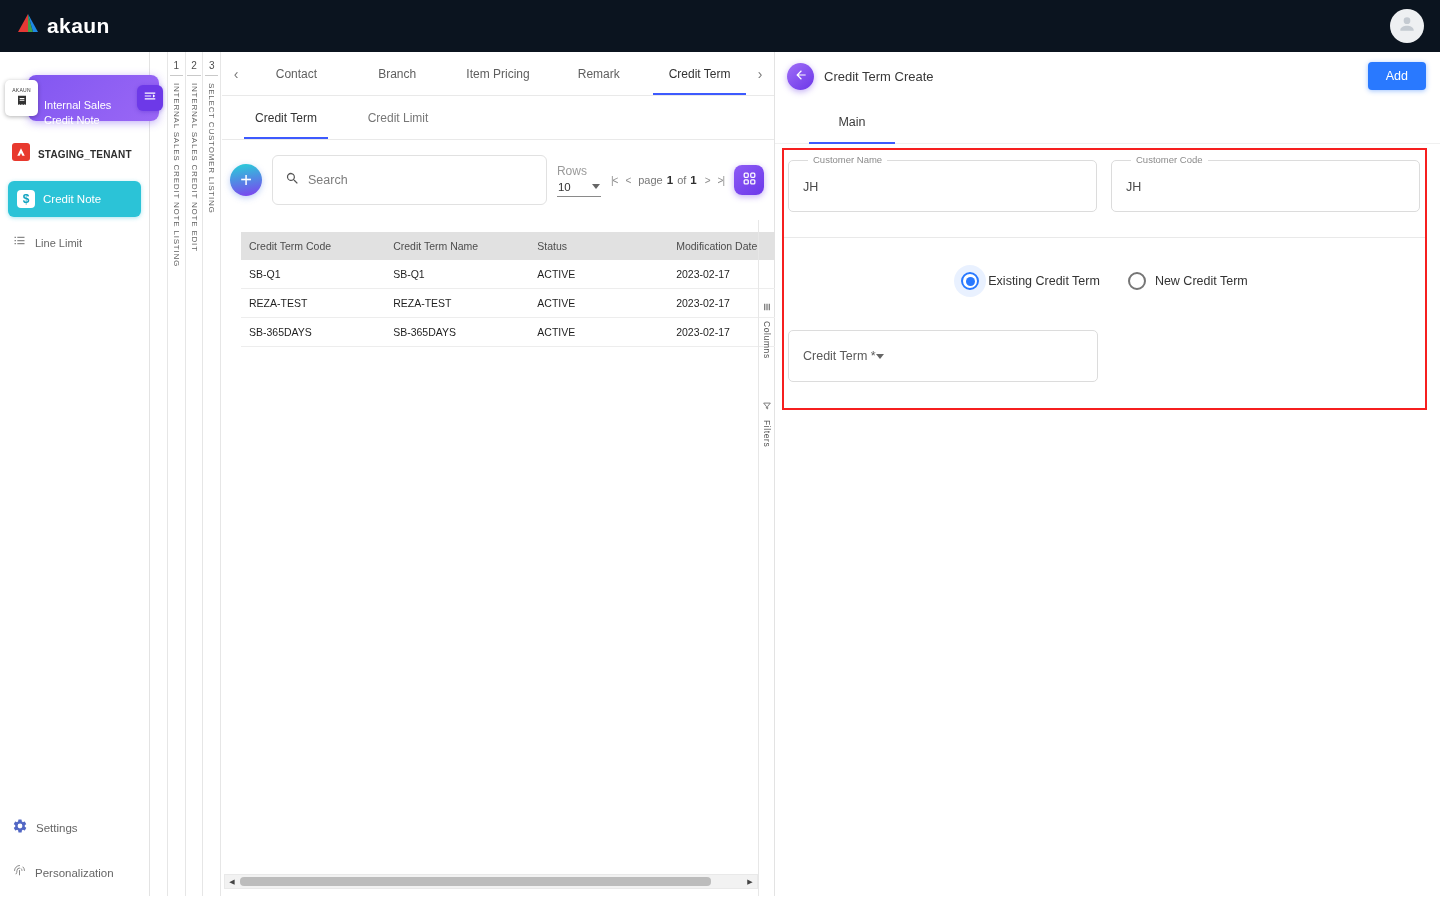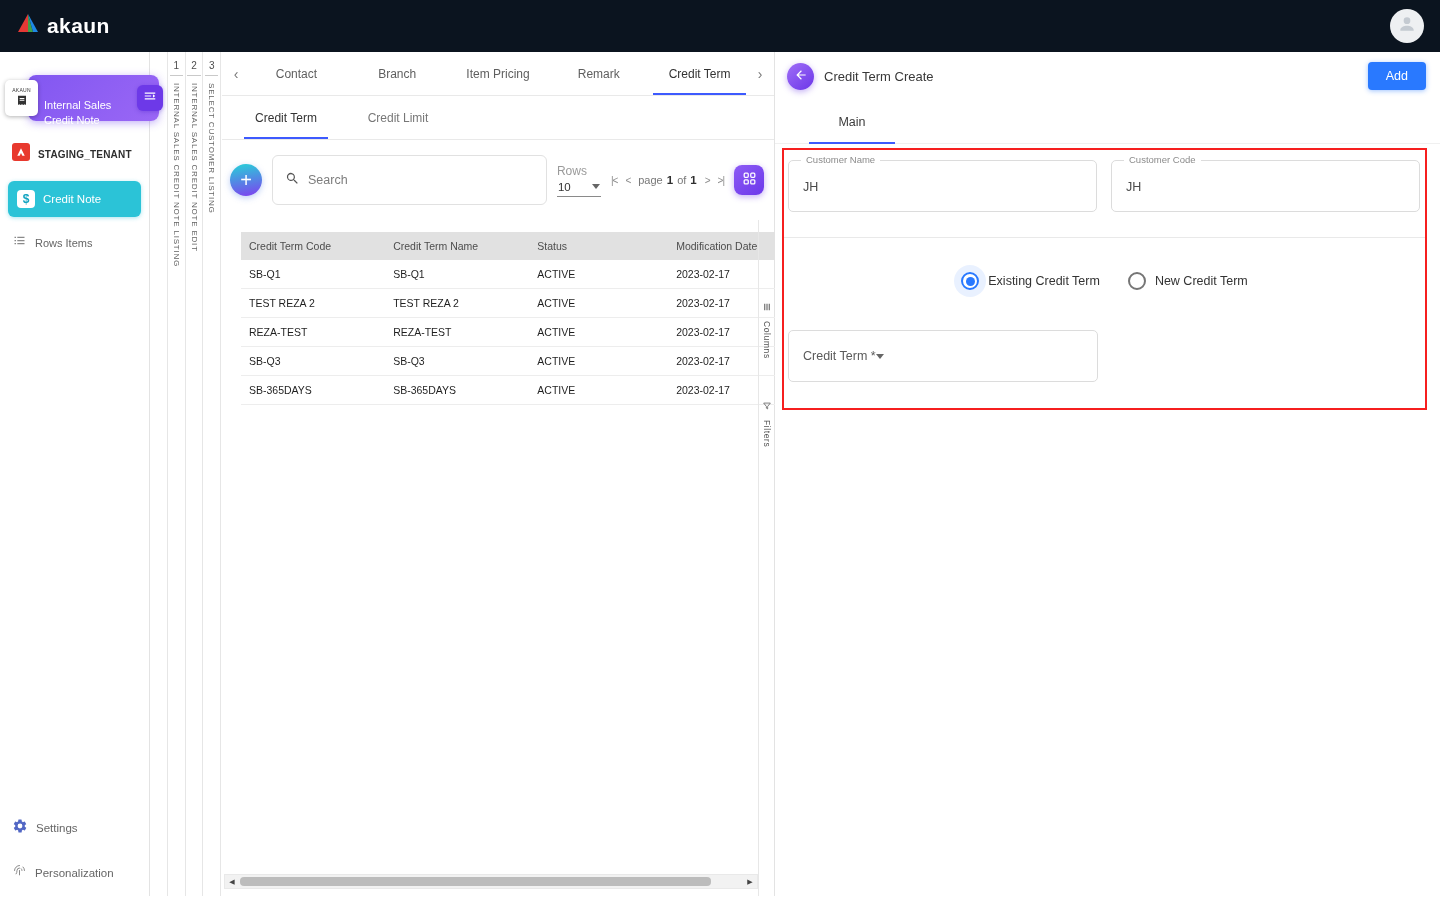--- a/index.html
+++ b/index.html
@@ -134,21 +134,21 @@
   .pr-tab { width:86px; display:flex; align-items:center; justify-content:center; font-size:12.5px;
     color:#3c3c3c; position:relative; cursor:pointer; }
   .pr-tab::after { content:""; position:absolute; left:0; right:0; bottom:-1px; height:2.5px;
     background:#3d5afe; }
   .highlight-box { position:absolute; left:7px; top:96px; width:645px; height:262px;
     border:2px solid #f61f1f; }
   .hb-fields { display:flex; gap:14px; padding:10px 5px 0 4px; }
   .mui-outline { position:relative; border:1px solid #dcdcdc; border-radius:5px; background:#fff;
     height:52px; }
   .hb-fields .mui-outline { flex:1; }
-  .mui-label { position:absolute; top:-7px; left:12px; background:#fff; padding:0 5px;
+  .mui-label { position:absolute; top:-7px; left:19px; background:#fff; padding:0 5px;
     font-size:9.5px; color:#8b8b8b; white-space:nowrap; }
   .mui-input { width:100%; height:100%; border:none; outline:none; padding:2px 14px 0;
     font-size:12.5px; color:#4a4a4a; font-family:inherit; background:transparent; }
   .hb-divider { border-top:1px solid #e9e9e9; margin-top:25px; }
   .hb-radios { display:flex; justify-content:center; align-items:center; gap:28px; margin-top:34px; }
   .radio-opt { display:flex; align-items:center; gap:9px; font-size:12.5px; color:#333;
     cursor:pointer; }
   .radio-outer { width:18px; height:18px; border-radius:50%; display:flex; align-items:center;
     justify-content:center; flex:none; }
   .radio-on { border:2px solid #2979ff; box-shadow:0 0 0 7px rgba(41,121,255,.10); }
@@ -222,21 +222,21 @@
         </span>
       <span class="nav-active-label">Credit Note</span>
     </div>
 
     <div class="side-row nav-plain">
       <span>
         <svg width="15" height="15" viewBox="0 0 24 24">
           <path fill="#8a8a8a" d="M4 6h2.4v2H4zM8.5 6H20v2H8.5zM4 11h2.4v2H4zM8.5 11H20v2H8.5zM4 16h2.4v2H4zM8.5 16H20v2H8.5z"></path>
         </svg>
       </span>
-      <span class="nav-plain-label">Rows Items</span>
+      <span class="nav-plain-label">Line Limit</span>
     </div>
 
     <div class="side-row side-footer-1">
       <span>
         <svg width="16" height="16" viewBox="0 0 24 24">
           <path fill="#5166c4" d="M19.14 12.94c.04-.3.06-.61.06-.94s-.02-.64-.07-.94l2.03-1.58a.5.5 0 0 0 .12-.64l-1.92-3.32a.5.5 0 0 0-.61-.22l-2.39.96a7.3 7.3 0 0 0-1.62-.94l-.36-2.54a.5.5 0 0 0-.5-.42h-3.84a.5.5 0 0 0-.5.42l-.36 2.54c-.59.24-1.13.56-1.62.94l-2.39-.96a.5.5 0 0 0-.61.22L2.74 8.84a.5.5 0 0 0 .12.64l2.03 1.58c-.05.3-.07.63-.07.94s.02.64.07.94l-2.03 1.58a.5.5 0 0 0-.12.64l1.92 3.32c.14.24.42.33.61.22l2.39-.96c.5.38 1.03.7 1.62.94l.36 2.54c.04.24.25.42.5.42h3.84c.25 0 .46-.18.5-.42l.36-2.54c.59-.24 1.13-.56 1.62-.94l2.39.96c.23.09.47 0 .61-.22l1.92-3.32a.5.5 0 0 0-.12-.64zM12 15.6A3.6 3.6 0 1 1 15.6 12 3.6 3.6 0 0 1 12 15.6z"></path>
         </svg>
       </span>
       <span class="footer-label">Settings</span>
     </div>
@@ -352,34 +352,22 @@
             </tr>
           </thead>
           <tbody>
             <tr>
               <td>SB-Q1</td>
               <td>SB-Q1</td>
               <td>ACTIVE</td>
               <td>2023-02-17</td>
             </tr>
             <tr>
-              <td>TEST REZA 2</td>
-              <td>TEST REZA 2</td>
-              <td>ACTIVE</td>
-              <td>2023-02-17</td>
-            </tr>
-            <tr>
               <td>REZA-TEST</td>
               <td>REZA-TEST</td>
-              <td>ACTIVE</td>
-              <td>2023-02-17</td>
-            </tr>
-            <tr>
-              <td>SB-Q3</td>
-              <td>SB-Q3</td>
               <td>ACTIVE</td>
               <td>2023-02-17</td>
             </tr>
             <tr>
               <td>SB-365DAYS</td>
               <td>SB-365DAYS</td>
               <td>ACTIVE</td>
               <td>2023-02-17</td>
             </tr>
           </tbody>

